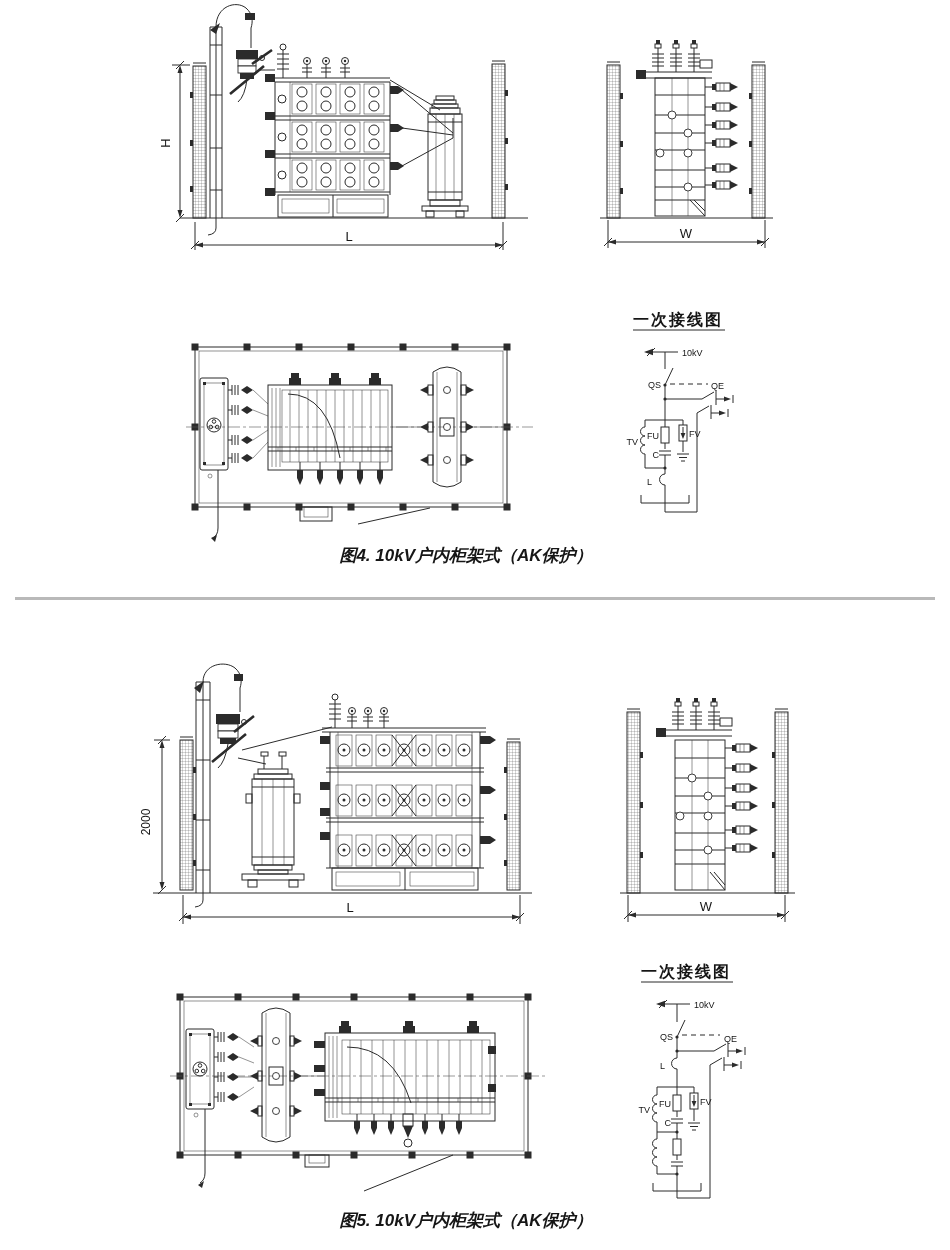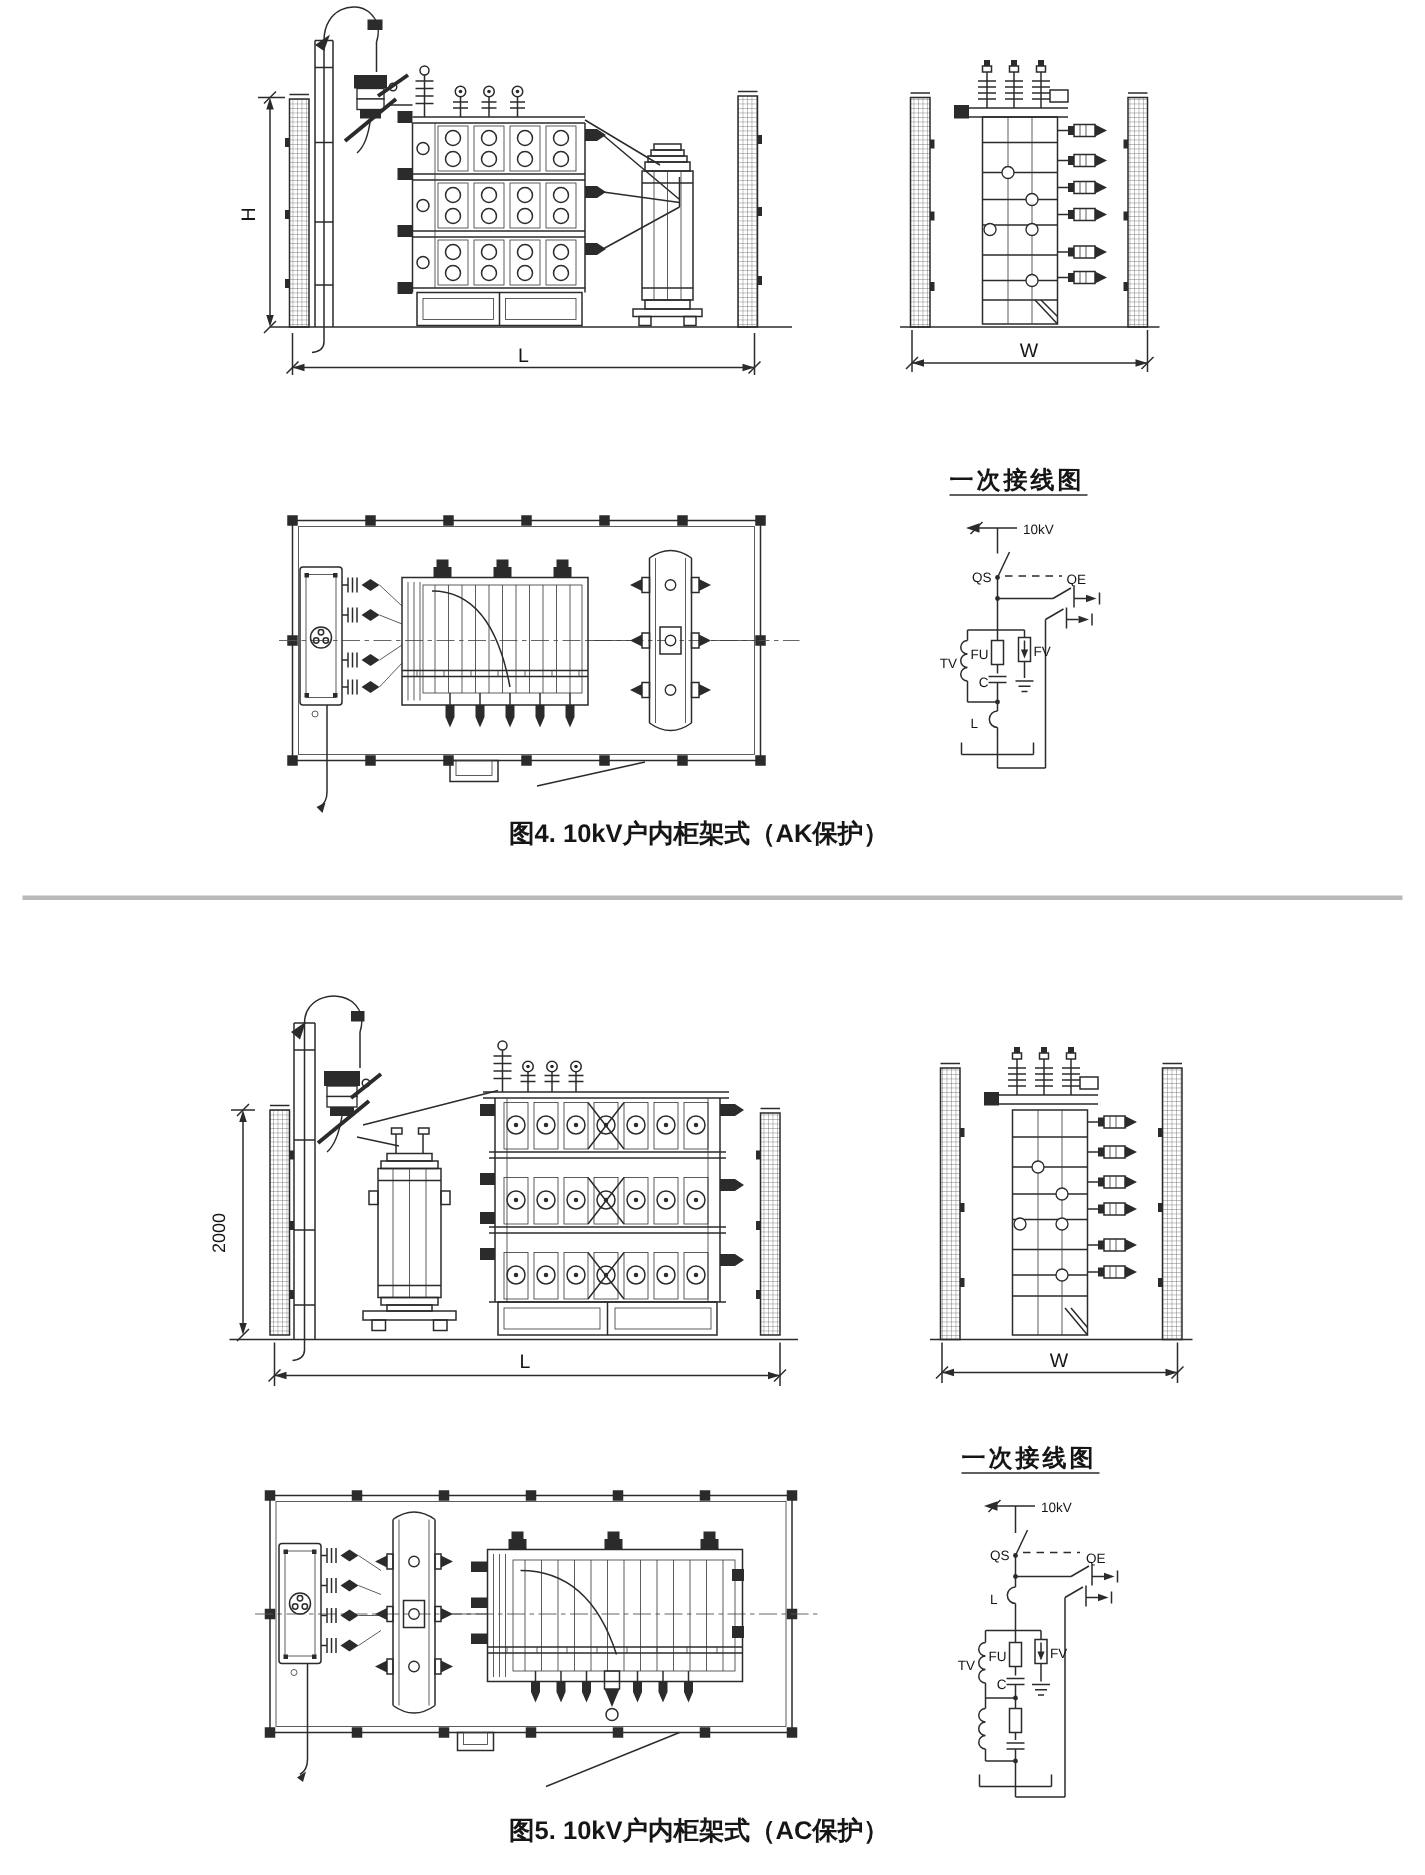--- a/index.html
+++ b/index.html
@@ -11,21 +11,21 @@
   svg .th{stroke:#2b2b2b;fill:none;stroke-width:2.6;}
   svg .fl{fill:#2b2b2b;stroke:none;}
   svg .wf{fill:#fff;stroke:#2b2b2b;stroke-width:.9;}
   svg .dash{stroke:#2b2b2b;fill:none;stroke-width:1;stroke-dasharray:5 4;}
   svg .cl{stroke:#555;fill:none;stroke-width:.6;stroke-dasharray:12 3 3 3;}
   svg text{fill:#151515;font-family:"Liberation Sans",sans-serif;}
   .dimt{font-size:13px;}
   .smt{font-size:9px;}
   .wtitle{font-size:16px;font-weight:700;letter-spacing:2px;}
   .caption{position:absolute;left:0;width:932px;text-align:center;
-           font-size:17px;font-weight:700;color:#161616;}
+           font-size:17px;font-weight:700;color:#161616;font-style:italic;}
   #divider{position:absolute;left:15px;top:597px;width:920px;height:2.5px;background:#b9b9b9;}
 </style>
 </head>
 <body>
 
 <div id="page">
 
 <svg class="abs" style="left:150px;top:0px" width="380" height="262" viewBox="0 0 380 262">
   <defs>
     <pattern id="mesh-a" width="3" height="3" patternUnits="userSpaceOnUse">
@@ -918,15 +918,15 @@
     <path class="ln" d="M86 144V150"></path>
     <rect class="ln" x="82" y="150" width="8" height="16"></rect>
     <path class="ln" d="M86 152V160"></path>
         <polygon class="fl" points="86,164 83.6,158 88.4,158"></polygon>
     <text class="smt" x="92" y="162">FV</text>
     <path class="ln" d="M86 166V178M80 180H92M82 183.5H90M84 187H88"></path>
   </g>
   <path class="ln" d="M69 231V255M45 240V248M45 248H93M93 240V248M69 255H102"></path>
 </svg>
 
-<div class="caption" style="top:1209px">图5. 10kV户内柜架式（AC保护）</div>
+<div class="caption" style="top:1209px">图5. 10kV户内柜架式（AK保护）</div>
 
 </div>
 
 </body></html>

